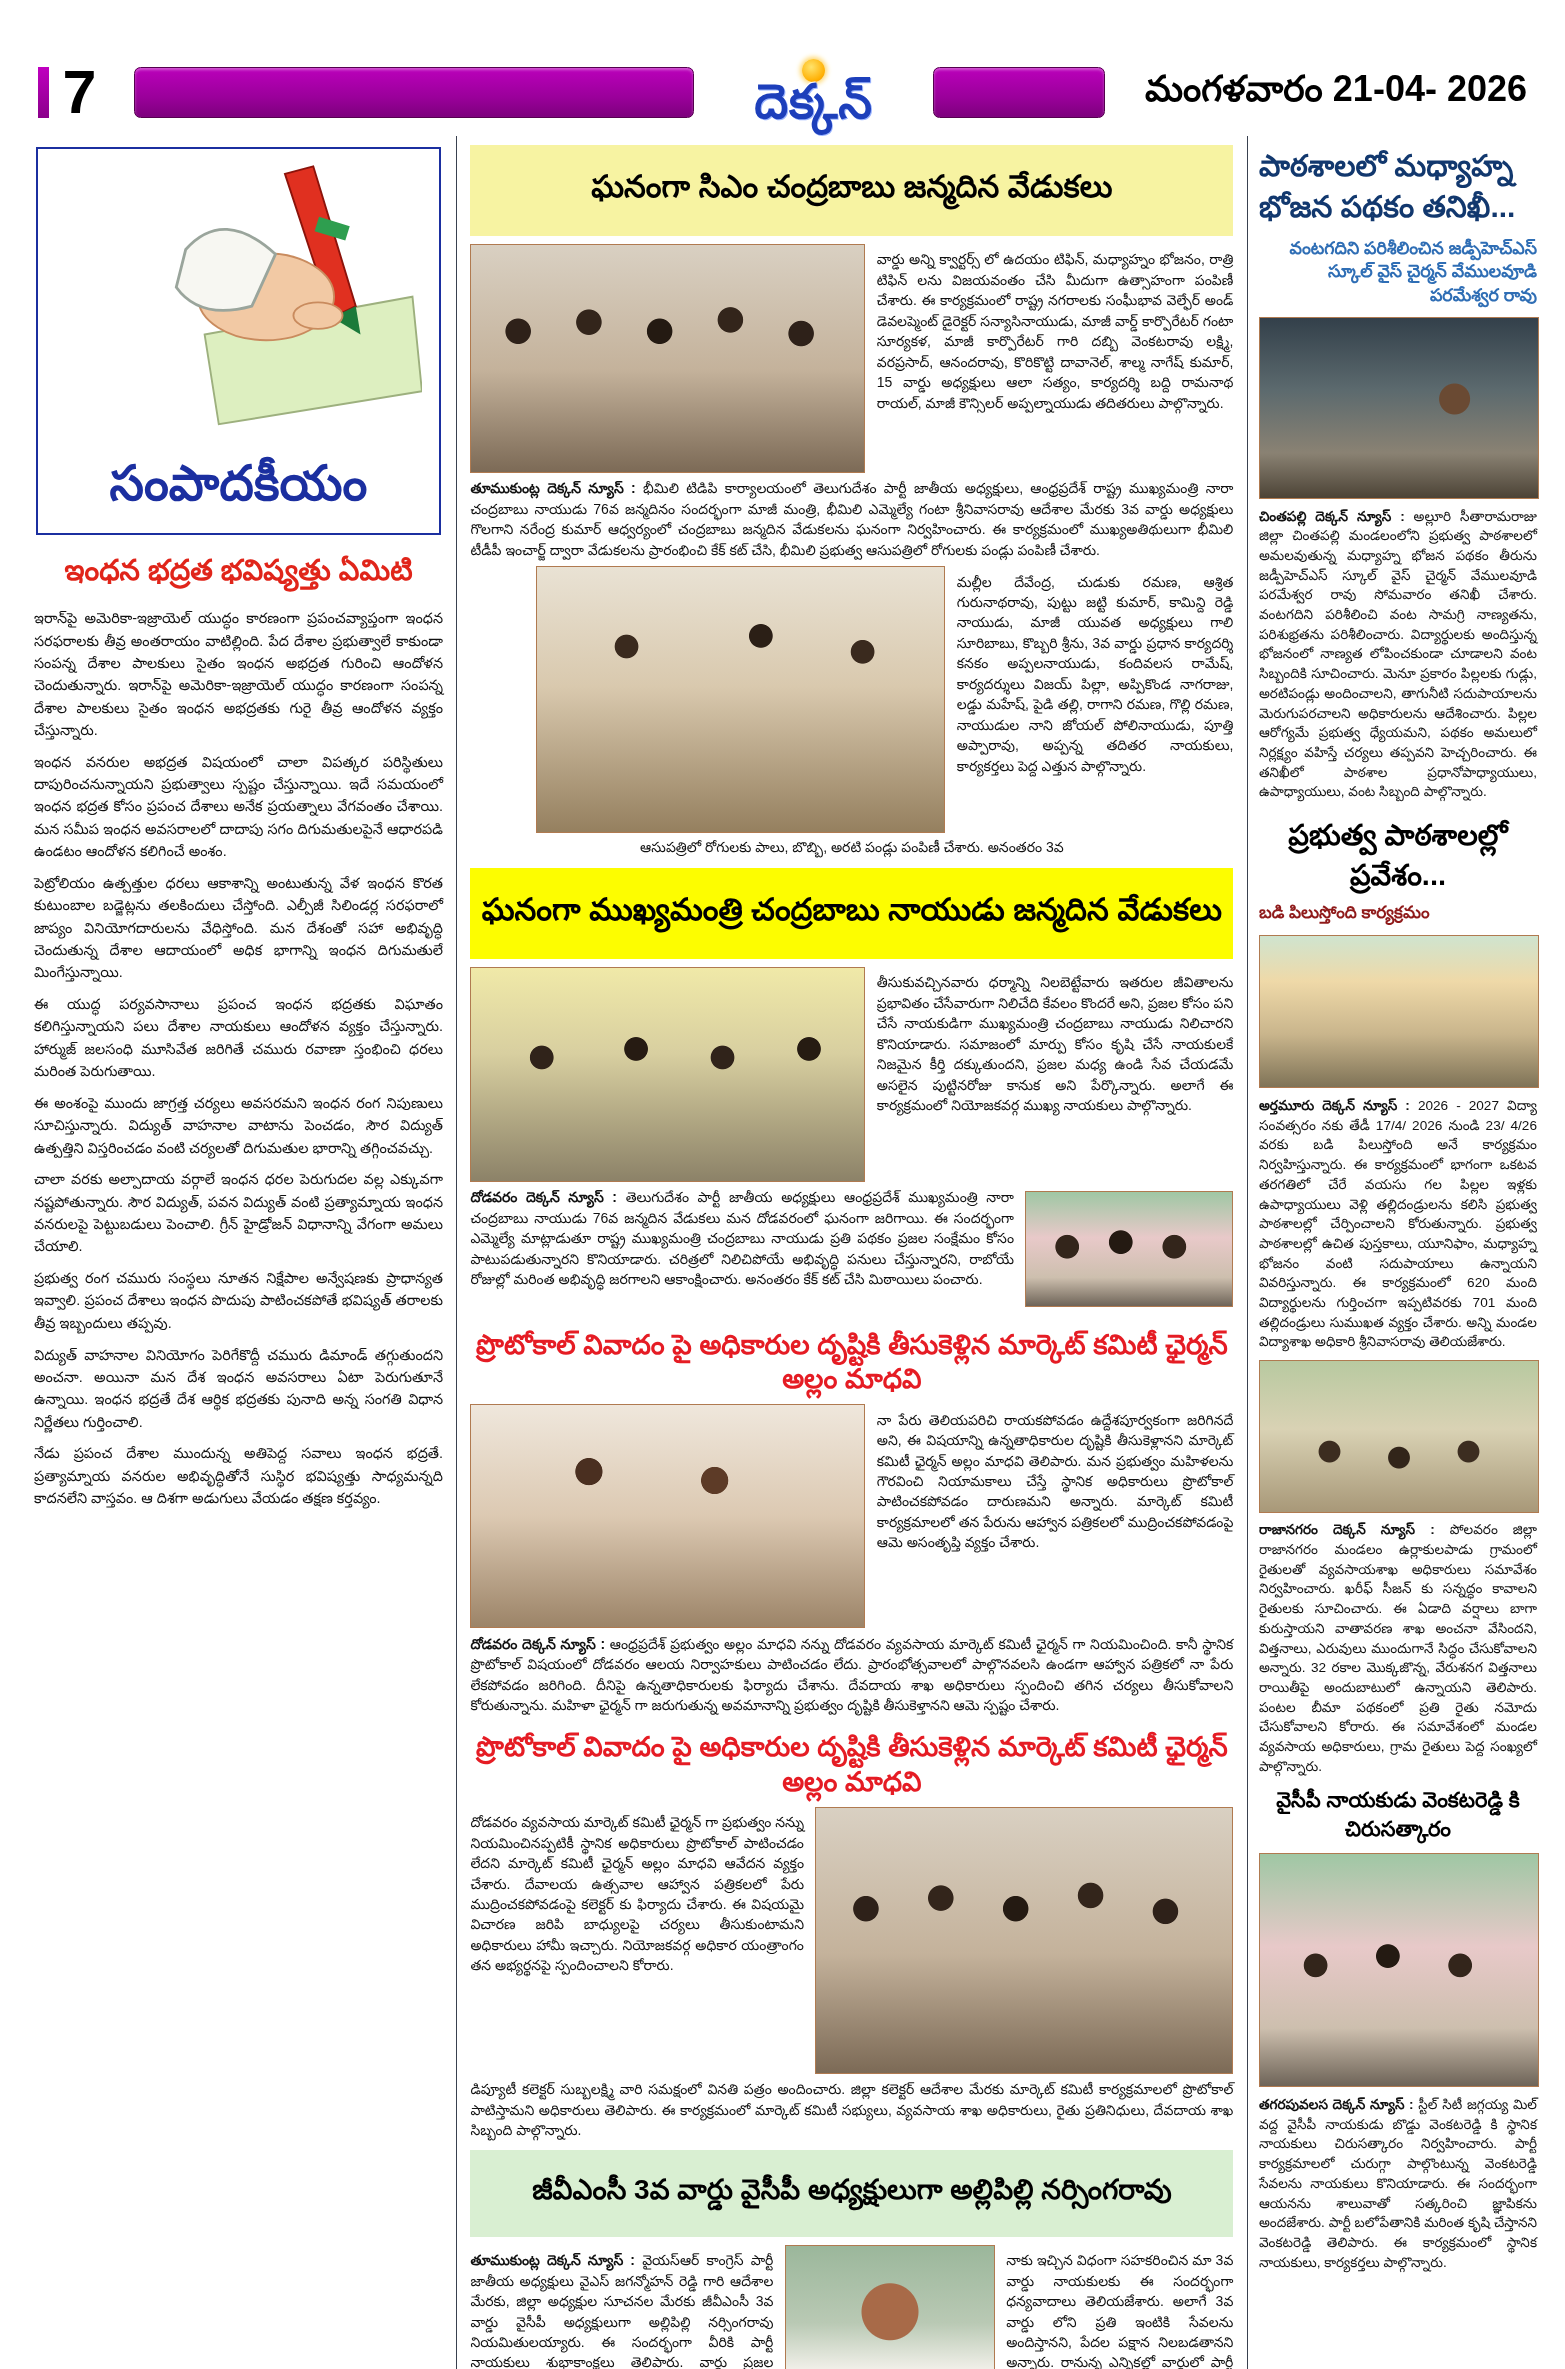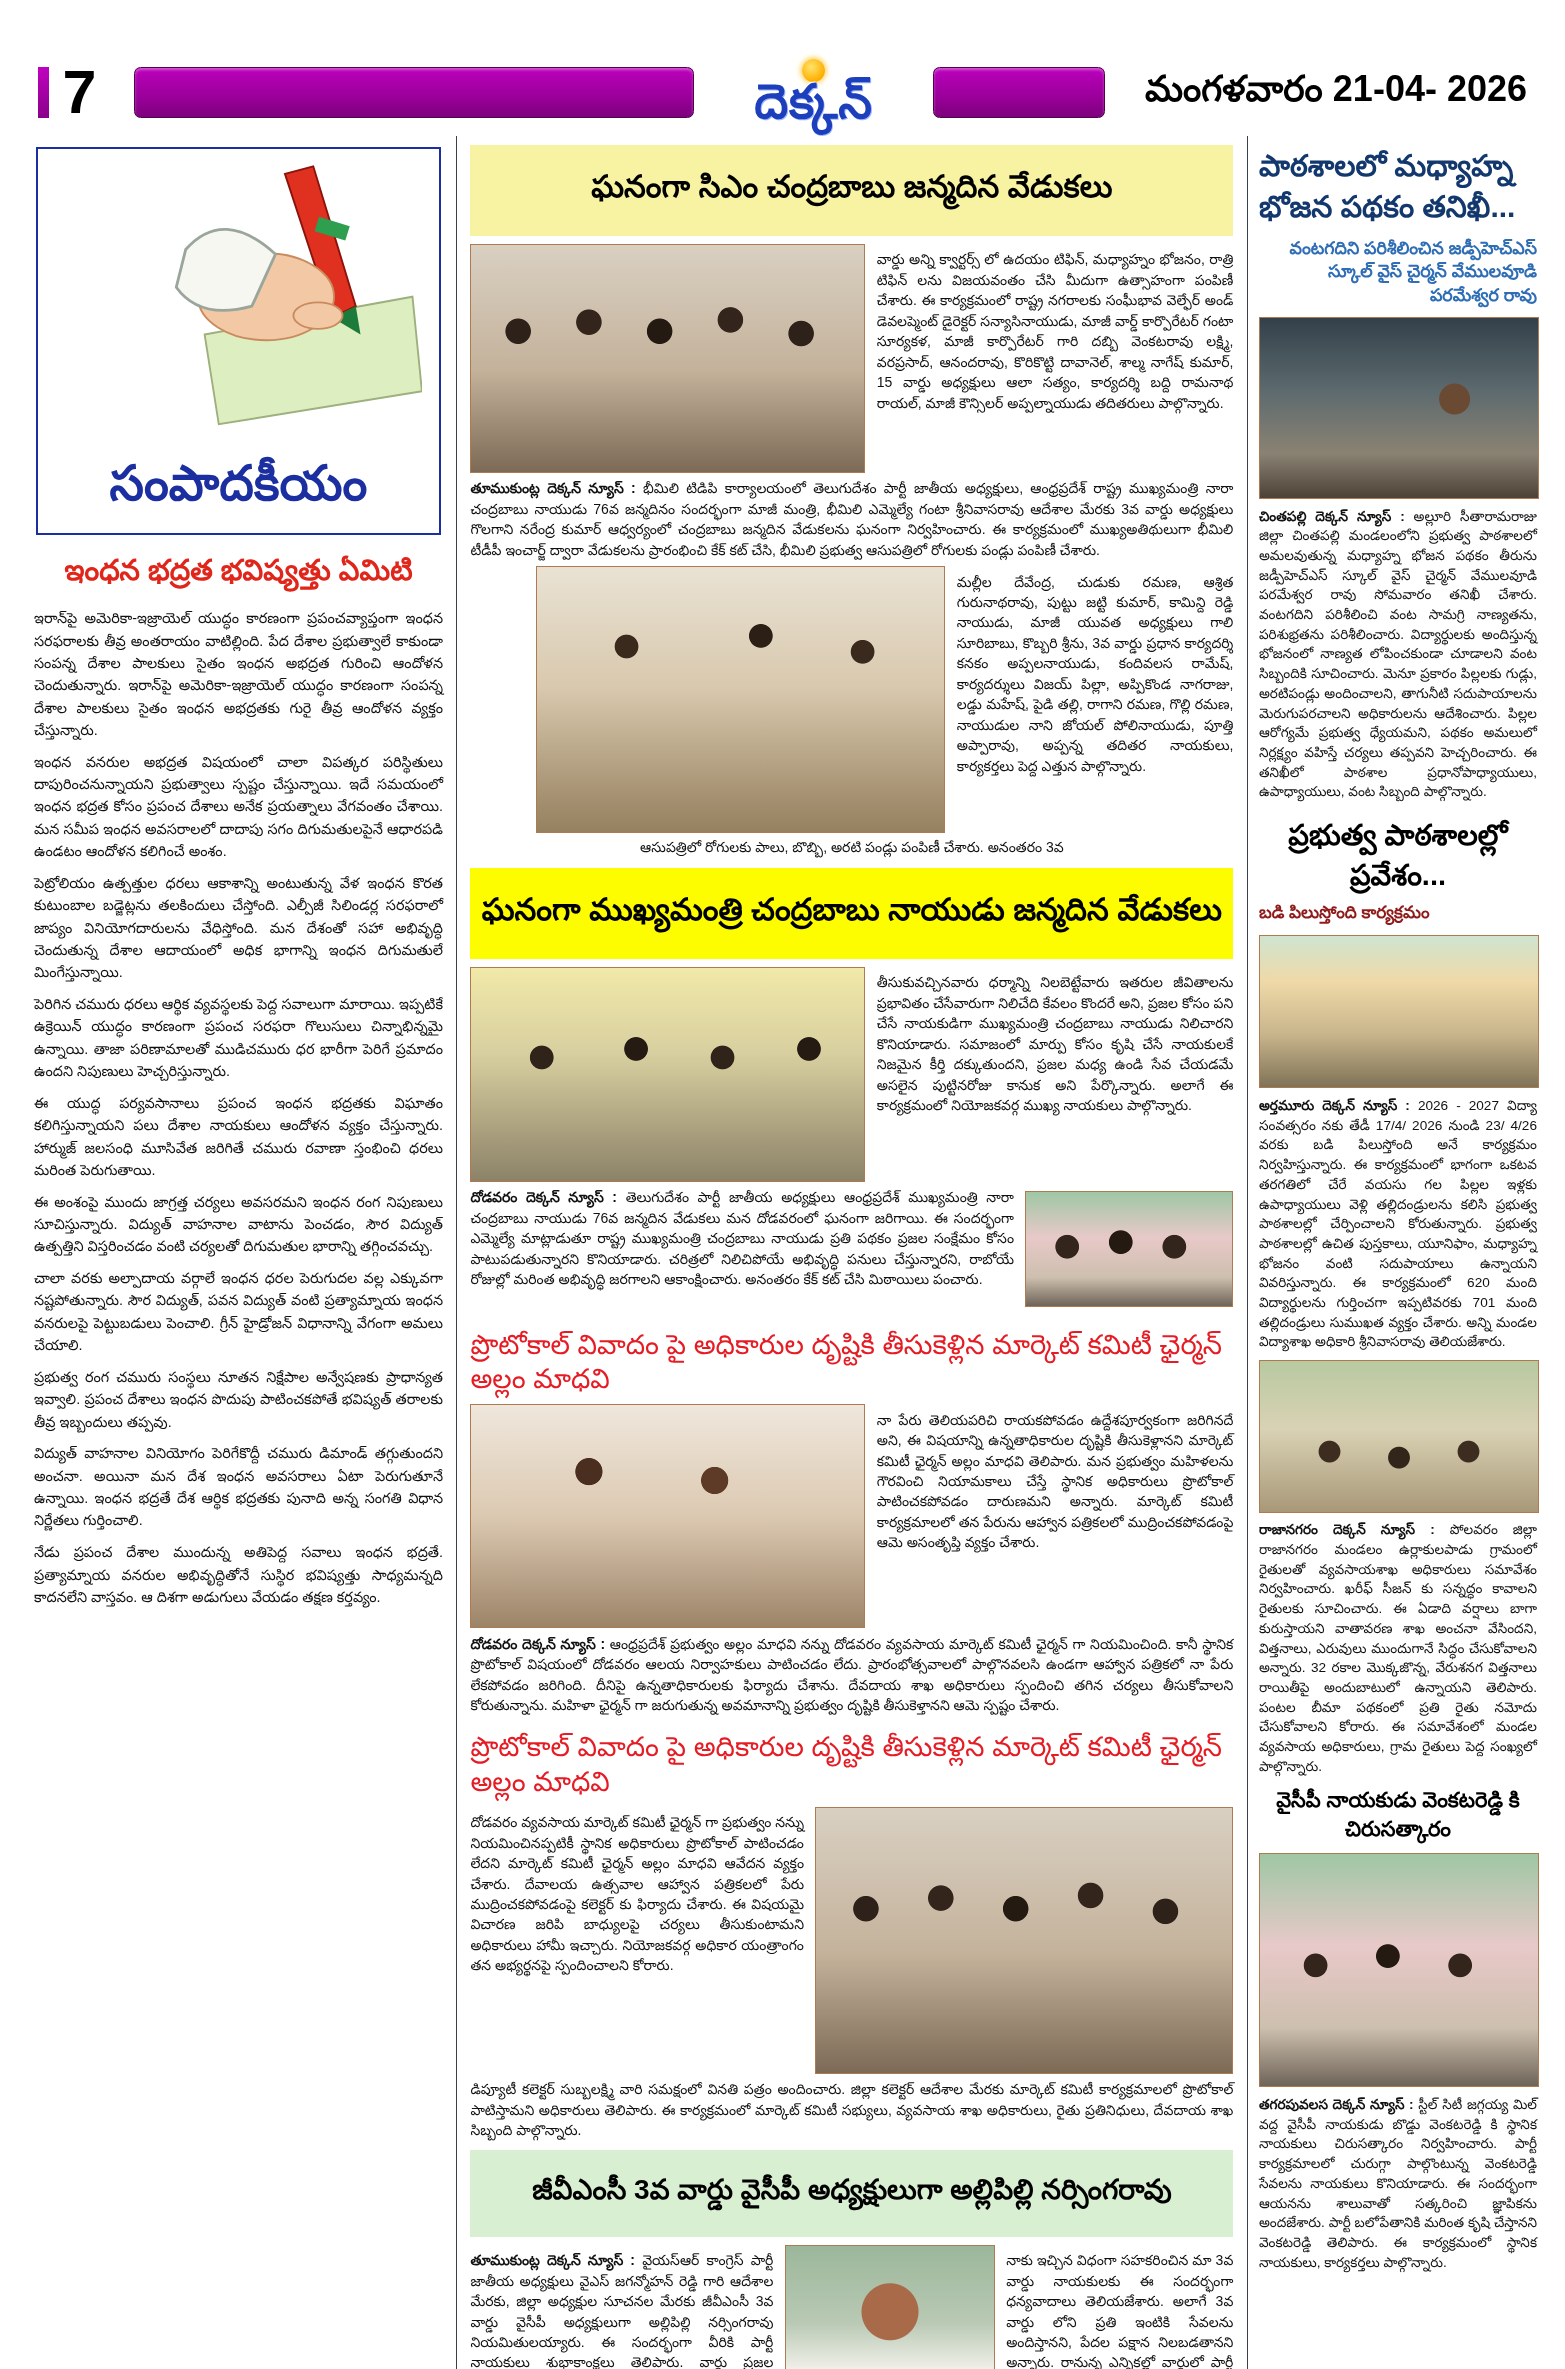--- a/index.html
+++ b/index.html
@@ -29,21 +29,21 @@
   .edit-art{position:absolute;top:5.7px;left:5.7px;right:5.7px;height:274px;}
   .edit-label{position:absolute;bottom:9.5px;left:0;right:0;text-align:center;font-size:49px;font-weight:bold;color:#1b2fa0;}
   .edit-headline{font-size:29px;font-weight:bold;color:#e0251a;text-align:center;margin:19px 0 13.2px 0;}
   .edit-p{font-size:14.4px;line-height:1.55;text-align:justify;margin:0 0 9.5px 0;}
 
   
   .hbar{display:block;text-align:center;font-weight:bold;font-size:31px;padding:24px 0;margin:9.5px 0 7.6px 0;color:#000;}
   .hbar-pale{background:#f7f3a2;}
   .hbar-yellow{background:#fdfd00;}
   .hbar-green{background:#d9efd2;}
-  .h-red{color:#e51c24;font-size:27.4px;font-weight:normal;margin:15px 0 7.6px 0;line-height:1.25;}
+  .h-red{color:#e51c24;font-size:27.4px;font-weight:bold;text-align:center;margin:15px 0 7.6px 0;line-height:1.25;}
   .row{display:flex;gap:11.4px;margin:5.7px 0;}
   .flex1{flex:1;}
   .btxt{font-size:14px;line-height:1.46;text-align:justify;margin:5.7px 0;}
   .caption{font-size:14px;text-align:center;margin:3.8px 0 9.5px 0;}
   .photo{border:0.9px solid #b07a50;flex:none;}
 
   
   .ph-crowd{background:
     radial-gradient(circle at 12% 38%, #2e2119 12.3px, transparent 13.2px),
     radial-gradient(circle at 30% 34%, #33251b 12.3px, transparent 13.2px),
@@ -124,21 +124,20 @@
           <ellipse cx="235" cy="150" rx="72" ry="46" fill="#f2c9a4" stroke="#c98b5e" stroke-width="2"></ellipse>
           <ellipse cx="290" cy="170" rx="26" ry="14" fill="#f2c9a4" stroke="#c98b5e" stroke-width="2"></ellipse>
           <path d="M150 100 q40 -45 95 5 l-25 55 q-55 15 -80 -20 z" fill="#f7f7f2" stroke="#9aa59c" stroke-width="3"></path>
         </svg>
         <div class="edit-label">సంపాదకీయం</div>
       </div>
       <div class="edit-headline">ఇంధన భద్రత భవిష్యత్తు ఏమిటి</div>
       <p class="edit-p">ఇరాన్‌పై అమెరికా-ఇజ్రాయెల్ యుద్ధం కారణంగా ప్రపంచవ్యాప్తంగా ఇంధన సరఫరాలకు తీవ్ర అంతరాయం వాటిల్లింది. పేద దేశాల ప్రభుత్వాలే కాకుండా సంపన్న దేశాల పాలకులు సైతం ఇంధన అభద్రత గురించి ఆందోళన చెందుతున్నారు. ఇరాన్‌పై అమెరికా-ఇజ్రాయెల్ యుద్ధం కారణంగా సంపన్న దేశాల పాలకులు సైతం ఇంధన అభద్రతకు గురై తీవ్ర ఆందోళన వ్యక్తం చేస్తున్నారు.</p>
       <p class="edit-p">ఇంధన వనరుల అభద్రత విషయంలో చాలా విపత్కర పరిస్థితులు దాపురించనున్నాయని ప్రభుత్వాలు స్పష్టం చేస్తున్నాయి. ఇదే సమయంలో ఇంధన భద్రత కోసం ప్రపంచ దేశాలు అనేక ప్రయత్నాలు వేగవంతం చేశాయి. మన సమీప ఇంధన అవసరాలలో దాదాపు సగం దిగుమతులపైనే ఆధారపడి ఉండటం ఆందోళన కలిగించే అంశం.</p>
       <p class="edit-p">పెట్రోలియం ఉత్పత్తుల ధరలు ఆకాశాన్ని అంటుతున్న వేళ ఇంధన కొరత కుటుంబాల బడ్జెట్లను తలకిందులు చేస్తోంది. ఎల్పీజీ సిలిండర్ల సరఫరాలో జాప్యం వినియోగదారులను వేధిస్తోంది. మన దేశంతో సహా అభివృద్ధి చెందుతున్న దేశాల ఆదాయంలో అధిక భాగాన్ని ఇంధన దిగుమతులే మింగేస్తున్నాయి.</p>
-      <p class="edit-p">పెరిగిన చమురు ధరలు ఆర్థిక వ్యవస్థలకు పెద్ద సవాలుగా మారాయి. ఇప్పటికే ఉక్రెయిన్ యుద్ధం కారణంగా ప్రపంచ సరఫరా గొలుసులు చిన్నాభిన్నమై ఉన్నాయి. తాజా పరిణామాలతో ముడిచమురు ధర భారీగా పెరిగే ప్రమాదం ఉందని నిపుణులు హెచ్చరిస్తున్నారు.</p>
       <p class="edit-p">ఈ యుద్ధ పర్యవసానాలు ప్రపంచ ఇంధన భద్రతకు విఘాతం కలిగిస్తున్నాయని పలు దేశాల నాయకులు ఆందోళన వ్యక్తం చేస్తున్నారు. హార్ముజ్ జలసంధి మూసివేత జరిగితే చమురు రవాణా స్తంభించి ధరలు మరింత పెరుగుతాయి.</p>
       <p class="edit-p">ఈ అంశంపై ముందు జాగ్రత్త చర్యలు అవసరమని ఇంధన రంగ నిపుణులు సూచిస్తున్నారు. విద్యుత్ వాహనాల వాటాను పెంచడం, సౌర విద్యుత్ ఉత్పత్తిని విస్తరించడం వంటి చర్యలతో దిగుమతుల భారాన్ని తగ్గించవచ్చు.</p>
       <p class="edit-p">చాలా వరకు అల్పాదాయ వర్గాలే ఇంధన ధరల పెరుగుదల వల్ల ఎక్కువగా నష్టపోతున్నారు. సౌర విద్యుత్, పవన విద్యుత్ వంటి ప్రత్యామ్నాయ ఇంధన వనరులపై పెట్టుబడులు పెంచాలి. గ్రీన్ హైడ్రోజన్ విధానాన్ని వేగంగా అమలు చేయాలి.</p>
       <p class="edit-p">ప్రభుత్వ రంగ చమురు సంస్థలు నూతన నిక్షేపాల అన్వేషణకు ప్రాధాన్యత ఇవ్వాలి. ప్రపంచ దేశాలు ఇంధన పొదుపు పాటించకపోతే భవిష్యత్ తరాలకు తీవ్ర ఇబ్బందులు తప్పవు.</p>
       <p class="edit-p">విద్యుత్ వాహనాల వినియోగం పెరిగేకొద్దీ చమురు డిమాండ్ తగ్గుతుందని అంచనా. అయినా మన దేశ ఇంధన అవసరాలు ఏటా పెరుగుతూనే ఉన్నాయి. ఇంధన భద్రతే దేశ ఆర్థిక భద్రతకు పునాది అన్న సంగతి విధాన నిర్ణేతలు గుర్తించాలి.</p>
       <p class="edit-p">నేడు ప్రపంచ దేశాల ముందున్న అతిపెద్ద సవాలు ఇంధన భద్రతే. ప్రత్యామ్నాయ వనరుల అభివృద్ధితోనే సుస్థిర భవిష్యత్తు సాధ్యమన్నది కాదనలేని వాస్తవం. ఆ దిశగా అడుగులు వేయడం తక్షణ కర్తవ్యం.</p>
     </div>
 
     <div class="col-center">
 

